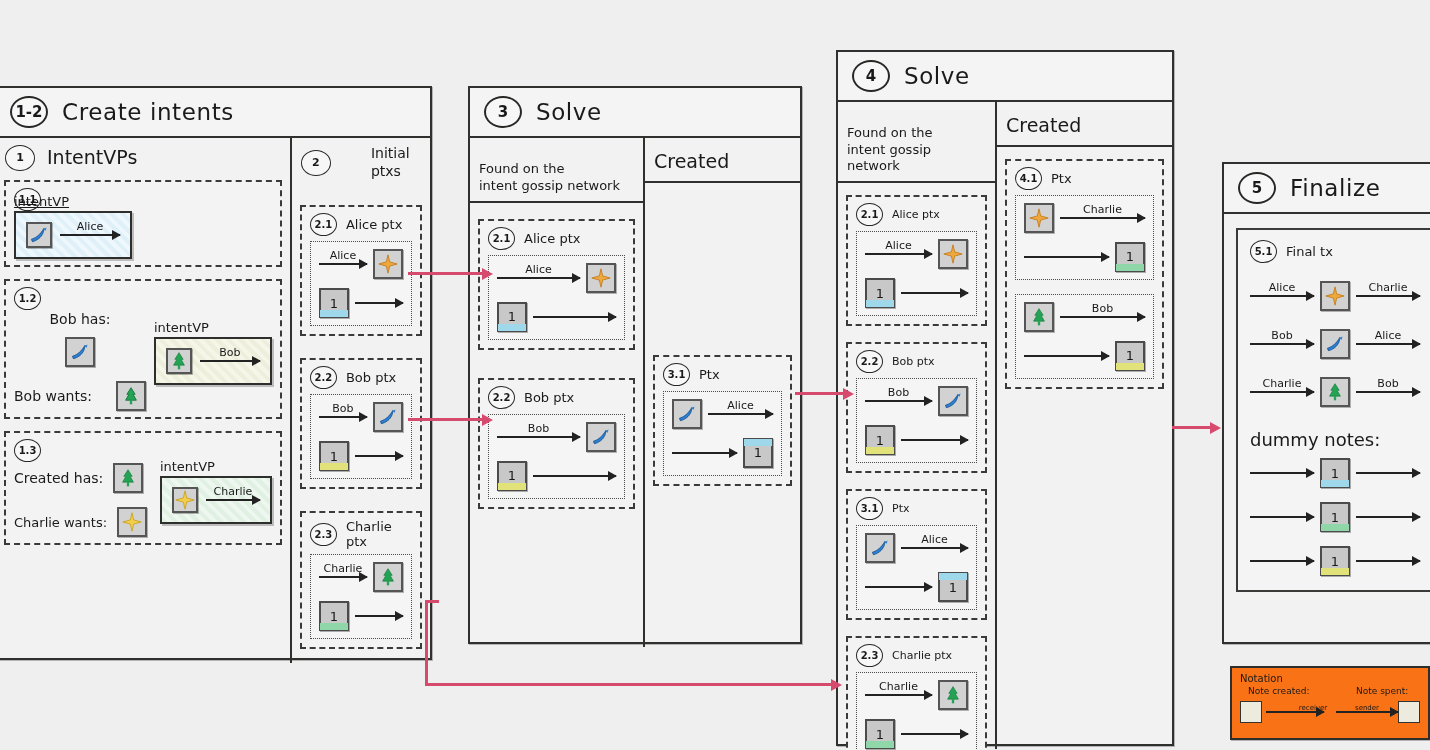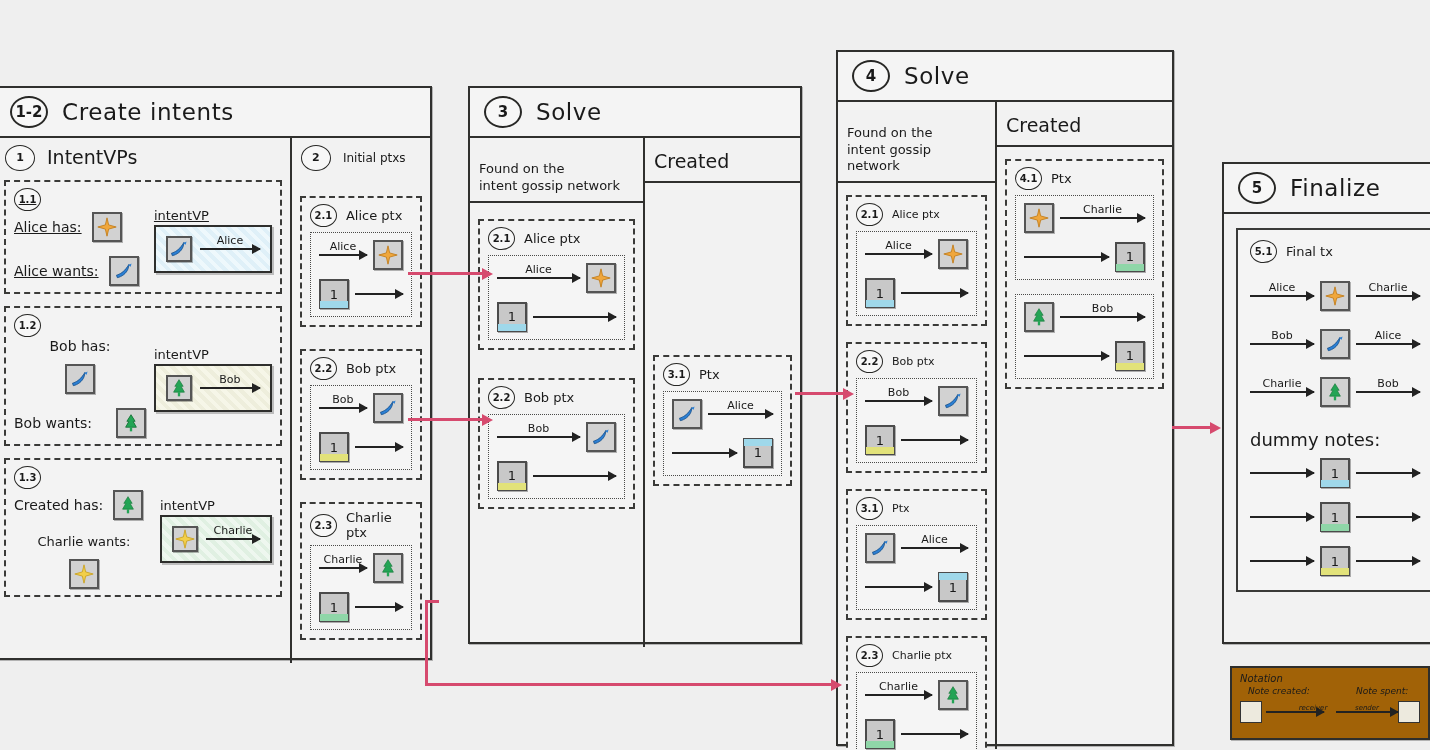--- a/index.html
+++ b/index.html
@@ -124,25 +124,24 @@
   .conn .ln{position:absolute;background:#d64a6e;}
   .conn .ah{
     position:absolute;width:0;height:0;
     border-left:11px solid #d64a6e;
     border-top:6px solid transparent;border-bottom:6px solid transparent;
   }
 
   
   .notation{
     position:absolute;
-    background:#a16207;border:2.2px solid #2e2e2c;
+    background:#f97316;border:2.2px solid #2e2e2c;
     box-shadow:1px 1px 0 rgba(0,0,0,.25);
     padding:5px 8px;box-sizing:border-box;
     filter:blur(.25px);
-    font-style:italic;
   }
   .notation .t{font-size:9px;}
   .empty-note{width:20px;height:20px;border:1.8px solid #333;background:#edeade;flex:none;}
 </style>
 </head>
 <body>
 
 <div class="panel" style="left:-6px;top:86px;width:434px;height:570px;">
   <div class="panel-head">
     <div class="badge">1-2</div>
@@ -155,39 +154,20 @@
         <div class="badge sm">1</div>
         <div class="hand" style="font-size:19px;">IntentVPs</div>
       </div>
       <div class="colbody" style="padding-top:2px;">
 
         <div class="dashbox" style="padding-bottom:6px;text-decoration:underline;">
           <div class="dashbox-head">
             <div class="badge xs">1.1</div>
           </div>
           <div style="display:flex;align-items:center;gap:8px;margin-top:-26px;">
-            <div style="flex:1;">
-              <div class="intent-row" style="margin-left:0;margin-top:22px;">
-                <div class="intent-label hand">Alice has:</div>
-                <div class="icon-note">
-                  <svg viewBox="0 0 24 24">
-                      <path d="M12 1 L14 9.5 L23 12 L14 14.5 L12 23 L10 14.5 L1 12 L10 9.5 Z" fill="#f0a73c" stroke="#c07a14" stroke-width="1"></path>
-                    </svg>
-                </div>
-              </div>
-              <div class="intent-row" style="margin-top:14px;">
-                <div class="intent-label hand">Alice wants:</div>
-                <div class="icon-note">
-                  <svg viewBox="0 0 24 24">
-                      <path d="M3 17 C7 16 12 13 16 7 L18 4 L17 9 C15 15 9 19 4 20 Z" fill="#2b7fd4" stroke="#18508a" stroke-width="1"></path>
-                      <path d="M17 5 L21 3 L20 7 Z" fill="#2b7fd4"></path>
-                    </svg>
-                </div>
-              </div>
-            </div>
             <div class="vp-wrap" style="margin-top:4px;">
               <div class="vp-cap hand">intentVP</div>
               <div class="vp-box vp-blue" style="width:118px;height:48px;box-sizing:border-box;">
                 <div class="icon-note" style="width:26px;height:26px;">
                   <svg viewBox="0 0 24 24">
                       <path d="M3 17 C7 16 12 13 16 7 L18 4 L17 9 C15 15 9 19 4 20 Z" fill="#2b7fd4" stroke="#18508a" stroke-width="1"></path>
                       <path d="M17 5 L21 3 L20 7 Z" fill="#2b7fd4"></path>
                     </svg>
                 </div>
                 <div class="arrow" style="flex:1;">
@@ -253,21 +233,21 @@
             <div style="flex:1;">
               <div class="intent-row" style="margin-top:22px;">
                 <div class="intent-label hand">Created has:</div>
                 <div class="icon-note">
                   <svg viewBox="0 0 24 24">
                       <path d="M12 2 L17 10 L14.5 10 L18.5 17 L5.5 17 L9.5 10 L7 10 Z" fill="#23a455" stroke="#167a3a" stroke-width="0.8"></path>
                       <rect x="10.6" y="17" width="2.8" height="5" fill="#23a455"></rect>
                     </svg>
                 </div>
               </div>
-              <div class="intent-row" style="margin-top:14px;flex-direction:column;">
+              <div class="intent-row" style="margin-top:14px;">
                 <div class="intent-label hand" style="font-size:13px;">Charlie wants:</div>
                 <div class="icon-note">
                   <svg viewBox="0 0 24 24">
                       <path d="M12 1 L14 9.5 L23 12 L14 14.5 L12 23 L10 14.5 L1 12 L10 9.5 Z" fill="#f2cf4a" stroke="#c9a01c" stroke-width="1"></path>
                     </svg>
                 </div>
               </div>
             </div>
             <div class="vp-wrap" style="margin-top:4px;">
               <div class="vp-cap hand">intentVP</div>
@@ -286,21 +266,21 @@
             </div>
           </div>
         </div>
 
       </div>
     </div>
 
     <div class="col">
       <div class="colhead" style="display:flex;align-items:center;gap:12px;border-bottom:none;min-height:40px;">
         <div class="badge sm">2</div>
-        <div class="hand" style="font-size:12px;">Initial ptxs</div>
+        <div class="hand" style="font-size:14px;margin-left:28px;">Initial ptxs</div>
       </div>
       <div class="colbody" style="padding-top:18px;">
 
         <div class="dashbox" style="margin-bottom:22px;">
           <div class="dashbox-head">
             <div class="badge xs">2.1</div>
             <div class="dashbox-label hand">Alice ptx</div>
           </div>
           <div class="dotbox">
             <div class="row">

